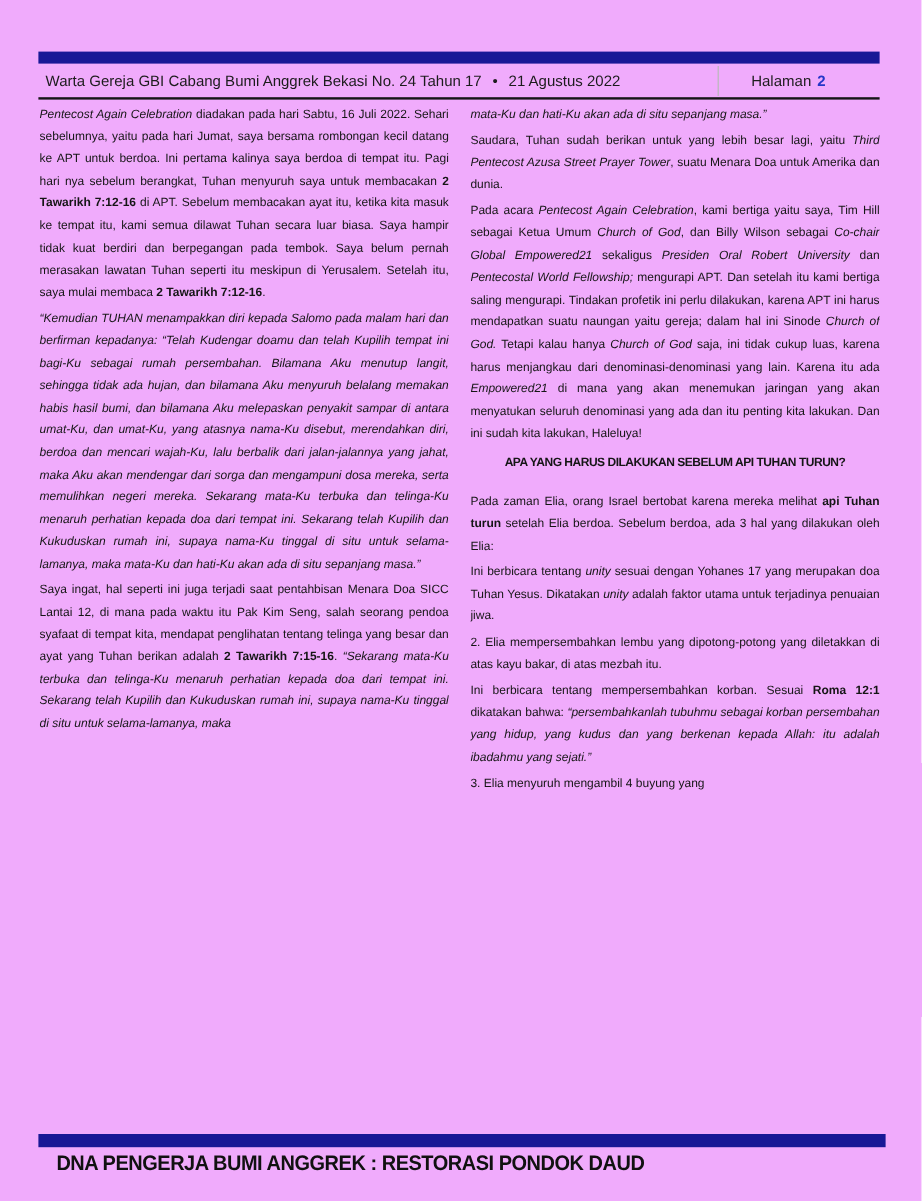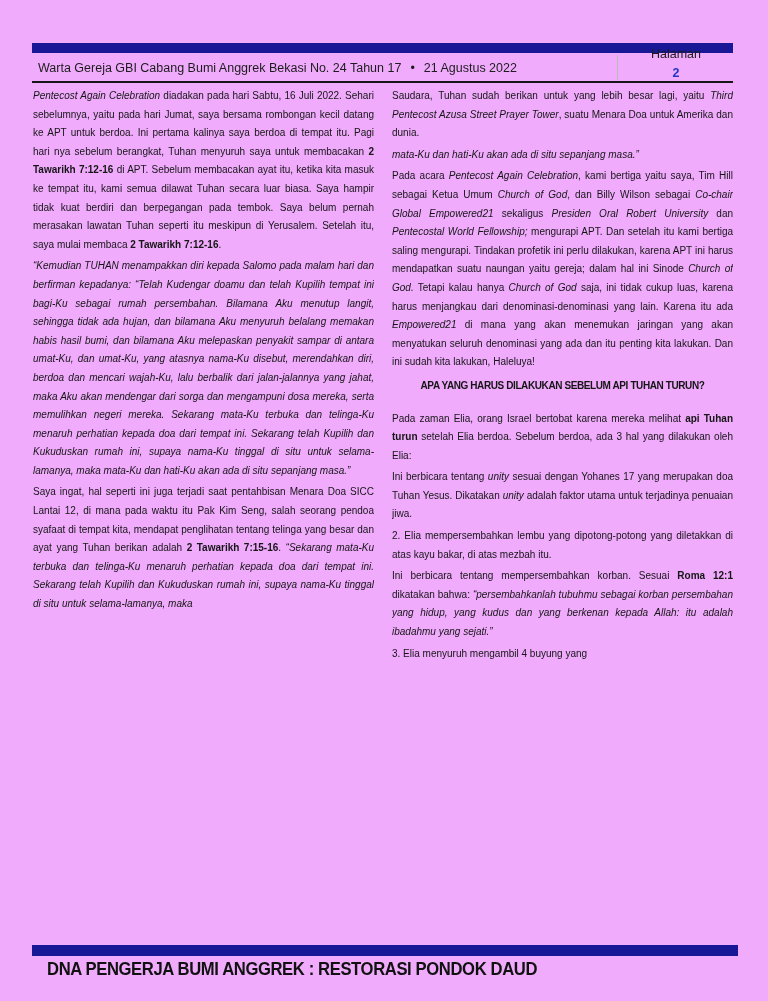--- a/index.html
+++ b/index.html
@@ -10,22 +10,22 @@
   }
   .topbar{position:absolute;left:32px;top:43px;width:701px;height:10px;background:#181896;}
   .header{
     position:absolute;left:32px;top:55px;width:701px;height:25px;
     font-size:12.5px;color:#1c1c1c;
   }
   .header-left{
     position:absolute;left:6px;top:0;height:25px;display:flex;align-items:center;gap:9px;white-space:nowrap;
   }
   .pagecell{
-    position:absolute;left:585px;top:0;width:116px;height:25px;
-    border-left:1px solid #b9b9b9;display:flex;align-items:center;justify-content:flex-end;gap:5px;flex-direction:column;
+    position:absolute;left:566px;top:0;width:116px;height:25px;
+    border-left:1px solid #b9b9b9;display:flex;align-items:center;justify-content:center;gap:5px;
   }
   .pagenum{color:#2436c8;font-weight:700;}
   .rule{position:absolute;left:32px;top:81px;width:701px;height:2px;background:#161616;}
   .columns{
     position:absolute;left:33px;top:87px;width:700px;height:856px;
     display:flex;gap:18px;overflow:hidden;
   }
   .col{width:341px;overflow:hidden;font-size:10px;line-height:18.6px;}
   p.para{margin:0 0 3px 0;text-align:justify;}
   p.heading{font-weight:700;letter-spacing:-0.4px;text-align:center;margin:5px 0 14px 0;}
@@ -60,22 +60,22 @@
 
   <div class="rule"></div>
 
   <div class="columns">
     <div class="col">
         <p class="para normal"><span class="i">Pentecost Again Celebration</span><span> diadakan pada hari Sabtu, 16 Juli 2022. Sehari sebelumnya, yaitu pada hari Jumat, saya bersama rombongan kecil datang ke APT untuk berdoa. Ini pertama kalinya saya berdoa di tempat itu. Pagi hari nya sebelum berangkat, Tuhan menyuruh saya untuk membacakan </span><span class="b">2 Tawarikh 7:12-16</span><span> di APT. Sebelum membacakan ayat itu, ketika kita masuk ke tempat itu, kami semua dilawat Tuhan secara luar biasa. Saya hampir tidak kuat berdiri dan berpegangan pada tembok. Saya belum pernah merasakan lawatan Tuhan seperti itu meskipun di Yerusalem. Setelah itu, saya mulai membaca </span><span class="b">2 Tawarikh 7:12-16</span><span>.</span></p>
         <p class="para quote"><span class="i">“Kemudian TUHAN menampakkan diri kepada Salomo pada malam hari dan berfirman kepadanya: “Telah Kudengar doamu dan telah Kupilih tempat ini bagi-Ku sebagai rumah persembahan. Bilamana Aku menutup langit, sehingga tidak ada hujan, dan bilamana Aku menyuruh belalang memakan habis hasil bumi, dan bilamana Aku melepaskan penyakit sampar di antara umat-Ku, dan umat-Ku, yang atasnya nama-Ku disebut, merendahkan diri, berdoa dan mencari wajah-Ku, lalu berbalik dari jalan-jalannya yang jahat, maka Aku akan mendengar dari sorga dan mengampuni dosa mereka, serta memulihkan negeri mereka. Sekarang mata-Ku terbuka dan telinga-Ku menaruh perhatian kepada doa dari tempat ini. Sekarang telah Kupilih dan Kukuduskan rumah ini, supaya nama-Ku tinggal di situ untuk selama-lamanya, maka mata-Ku dan hati-Ku akan ada di situ sepanjang masa.”</span></p>
         <p class="para normal"><span>Saya ingat, hal seperti ini juga terjadi saat pentahbisan Menara Doa SICC Lantai 12, di mana pada waktu itu Pak Kim Seng, salah seorang pendoa syafaat di tempat kita, mendapat penglihatan tentang telinga yang besar dan ayat yang Tuhan berikan adalah </span><span class="b">2 Tawarikh 7:15-16</span><span>. </span><span class="i">“Sekarang mata-Ku terbuka dan telinga-Ku menaruh perhatian kepada doa dari tempat ini. Sekarang telah Kupilih dan Kukuduskan rumah ini, supaya nama-Ku tinggal di situ untuk selama-lamanya, maka</span></p>
       </div>
     <div class="col">
+        <p class="para quote"><span class="i">mata-Ku dan hati-Ku akan ada di situ sepanjang masa.”</span></p>
         <p class="para normal"><span>Saudara, Tuhan sudah berikan untuk yang lebih besar lagi, yaitu </span><span class="i">Third Pentecost Azusa Street Prayer Tower</span><span>, suatu Menara Doa untuk Amerika dan dunia.</span></p>
-        <p class="para quote"><span class="i">mata-Ku dan hati-Ku akan ada di situ sepanjang masa.”</span></p>
         <p class="para normal"><span>Pada acara </span><span class="i">Pentecost Again Celebration</span><span>, kami bertiga yaitu saya, Tim Hill sebagai Ketua Umum </span><span class="i">Church of God</span><span>, dan Billy Wilson sebagai </span><span class="i">Co-chair Global Empowered21</span><span> sekaligus </span><span class="i">Presiden Oral Robert University</span><span> dan </span><span class="i">Pentecostal World Fellowship;</span><span> mengurapi APT. Dan setelah itu kami bertiga saling mengurapi. Tindakan profetik ini perlu dilakukan, karena APT ini harus mendapatkan suatu naungan yaitu gereja; dalam hal ini Sinode </span><span class="i">Church of God.</span><span> Tetapi kalau hanya </span><span class="i">Church of God</span><span> saja, ini tidak cukup luas, karena harus menjangkau dari denominasi-denominasi yang lain. Karena itu ada </span><span class="i">Empowered21</span><span> di mana yang akan menemukan jaringan yang akan menyatukan seluruh denominasi yang ada dan itu penting kita lakukan. Dan ini sudah kita lakukan, Haleluya!</span></p>
         <p class="para heading"><span>APA YANG HARUS DILAKUKAN SEBELUM API TUHAN TURUN?</span></p>
         <p class="para normal"><span>Pada zaman Elia, orang Israel bertobat karena mereka melihat </span><span class="b">api Tuhan turun</span><span> setelah Elia berdoa. Sebelum berdoa, ada 3 hal yang dilakukan oleh Elia:</span></p>
         <p class="para normal"><span>Ini berbicara tentang </span><span class="i">unity</span><span> sesuai dengan Yohanes 17 yang merupakan doa Tuhan Yesus. Dikatakan </span><span class="i">unity</span><span> adalah faktor utama untuk terjadinya penuaian jiwa.</span></p>
         <p class="para normal"><span>2. Elia mempersembahkan lembu yang dipotong-potong yang diletakkan di atas kayu bakar, di atas mezbah itu.</span></p>
         <p class="para normal"><span>Ini berbicara tentang mempersembahkan korban. Sesuai </span><span class="b">Roma 12:1</span><span> dikatakan bahwa: </span><span class="i">“persembahkanlah tubuhmu sebagai korban persembahan yang hidup, yang kudus dan yang berkenan kepada Allah: itu adalah ibadahmu yang sejati.”</span></p>
         <p class="para normal"><span>3. Elia menyuruh mengambil 4 buyung yang</span></p>
       </div>
   </div>
 

